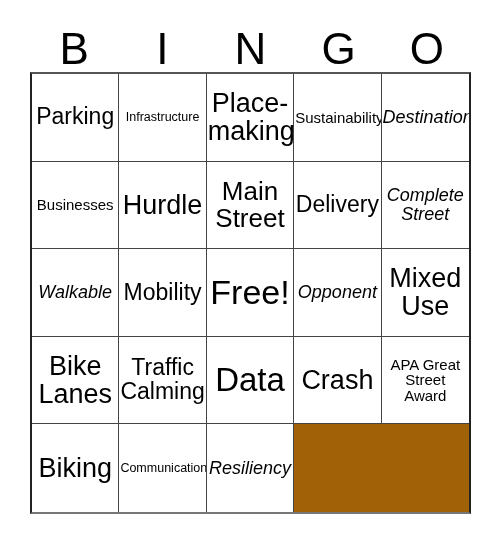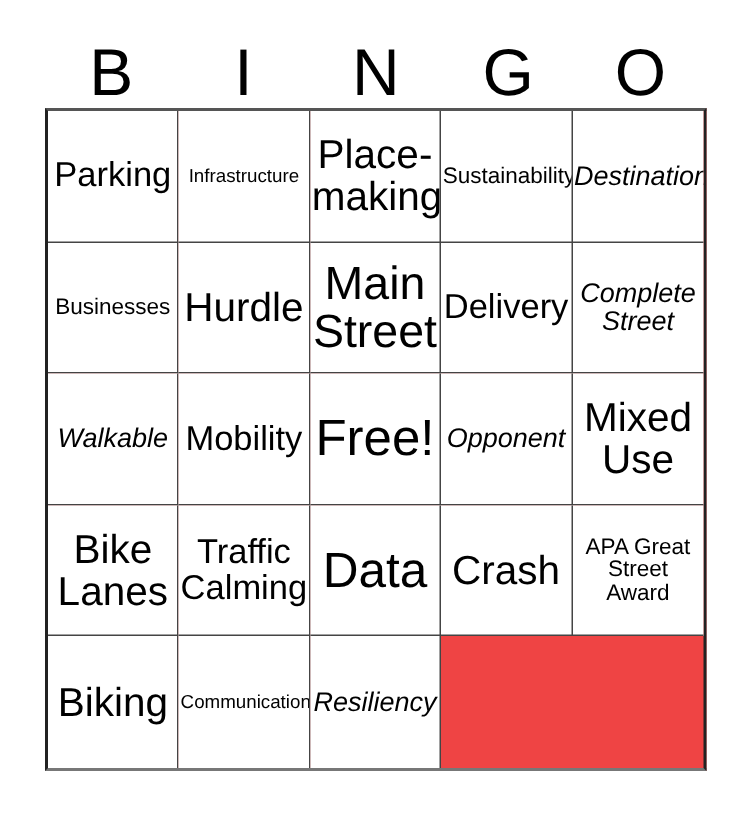--- a/index.html
+++ b/index.html
@@ -45,21 +45,21 @@
     width: 441px;
     height: 442px;
     box-sizing: border-box;
     border-top: 2px solid #555555;
     border-left: 2px solid #222222;
     border-right: 2px solid #222222;
     border-bottom: 2px solid #777777;
     display: grid;
     grid-template-columns: repeat(5, 1fr);
     grid-template-rows: repeat(5, 1fr);
-    background: #ef4444;
+    background: #a16207;
   }
   .cell {
     box-sizing: border-box;
     border-right: 1px solid #444444;
     border-bottom: 1px solid #444444;
     display: flex;
     align-items: center;
     justify-content: center;
     text-align: center;
     padding: 0 1px;
@@ -73,21 +73,21 @@
     width: 100%;
     line-height: 1.04;
     word-break: normal;
   }
   
   .s-xs .txt { font-size: 12.5px; }
   .s-sm .txt { font-size: 15px; }
   .s-md .txt { font-size: 18px; font-style: italic; }
   .s-lg .txt { font-size: 23px; }
   .s-xl .txt { font-size: 27px; }
-  .s-xxl .txt { font-size: 31px; }
+  .s-xxl .txt { font-size: 26px; }
   .s-free .txt { font-size: 34px; }
   .s-data .txt { font-size: 33px; }
 </style>
 </head>
 <body>
 
 <div class="card">
 
   <div class="header-row">
     <div class="header-cell">B</div>

